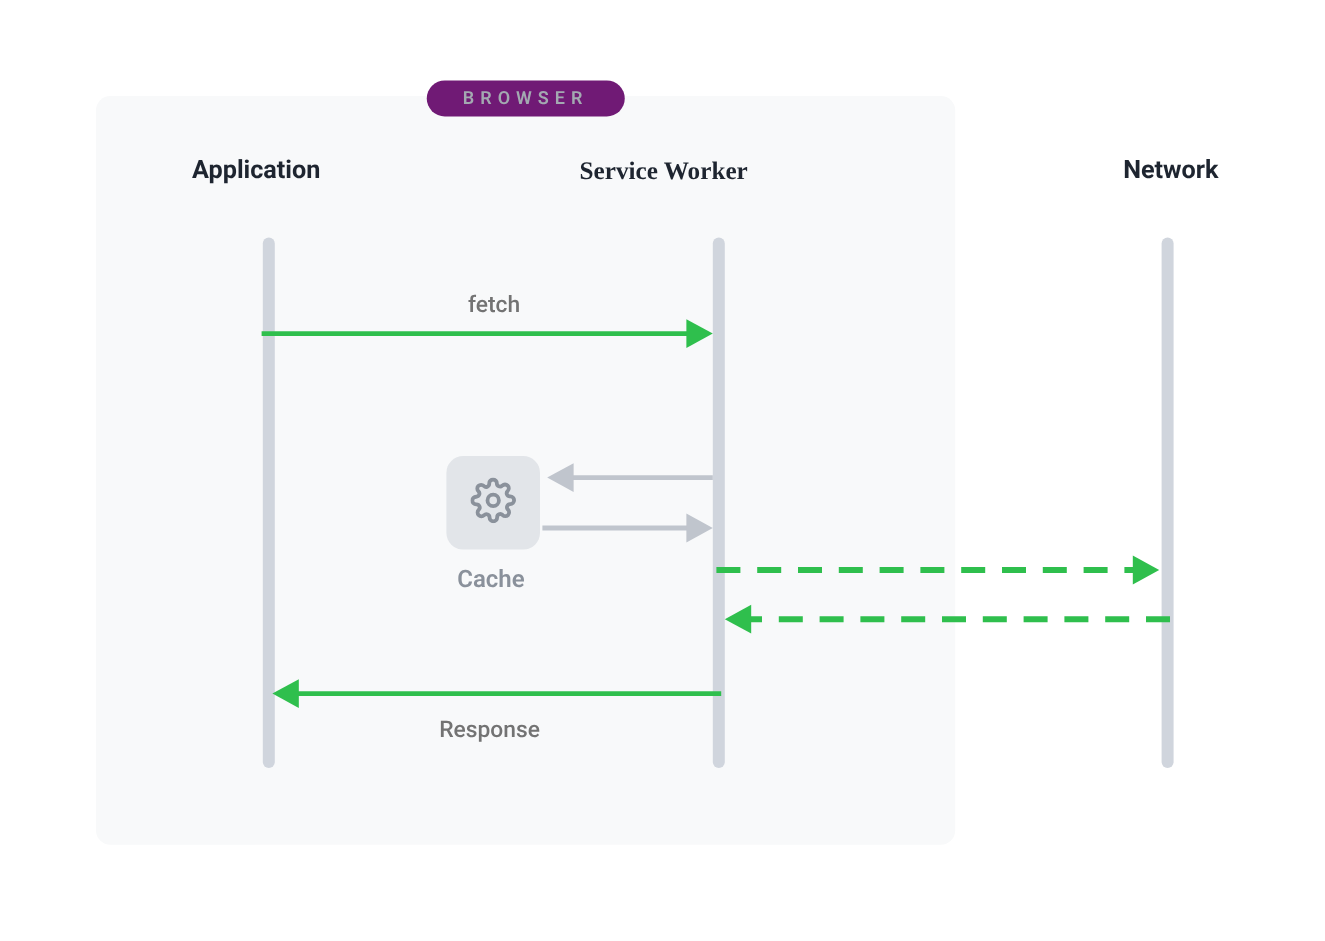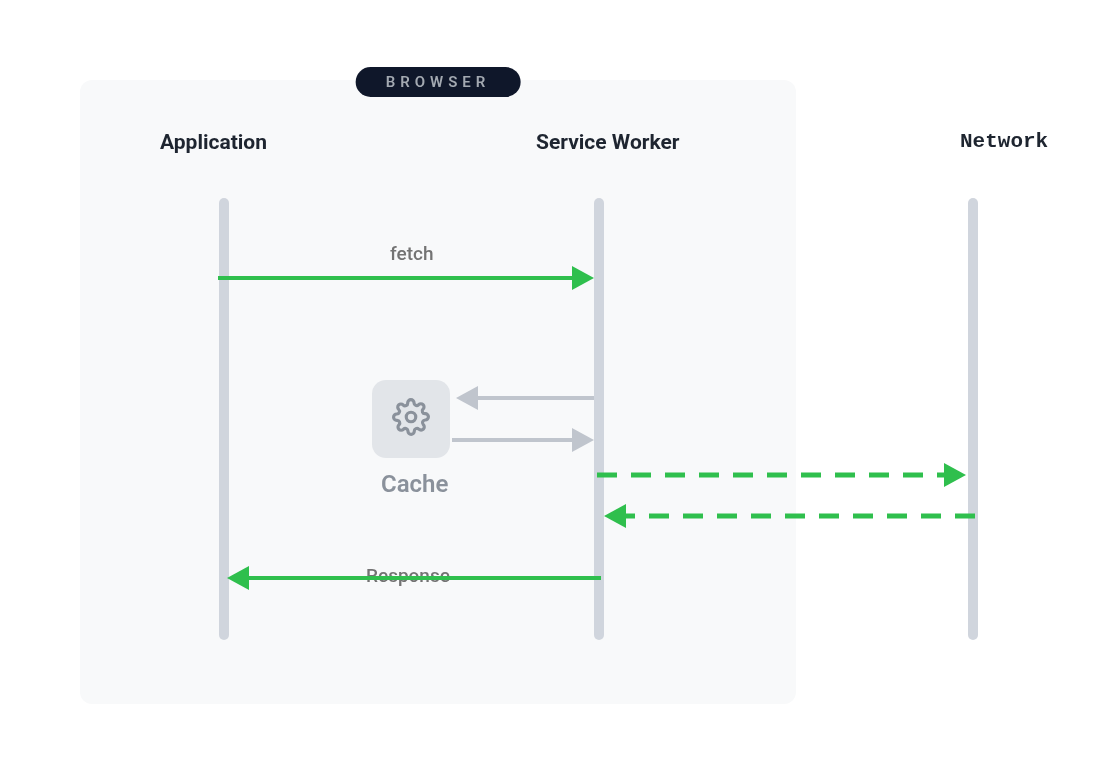--- a/index.html
+++ b/index.html
@@ -25,38 +25,38 @@
       width: 716px;
       height: 624px;
       background: #f8f9fa;
       border-radius: 12px;
     }
     .browser-label-pill {
       position: absolute;
       left: 50%;
       top: -13px;
       transform: translateX(-50%);
-      background: #0f172a;
+      background: #701a75;
       padding: 6px 30px;
       border-radius: 18px;
       letter-spacing: 5px;
       font-size: 15px;
       font-weight: 600;
       color: #a3a9b1;
     }
     .actor-title {
       position: absolute;
       top: 130px;
       font-size: 21px;
       font-weight: 700;
       color: #1e2530;
     }
     .actor-application { left: 160px; }
-    .actor-service-worker { left: 536px; }
-    .actor-network { left: 960px; font-family: Liberation Mono, monospace; }
+    .actor-service-worker { left: 483px; font-family: Liberation Serif, serif; }
+    .actor-network { left: 936px; }
     .lifeline {
       position: absolute;
       top: 198px;
       width: 10px;
       height: 442px;
       background: #d0d5dd;
       border-radius: 5px;
     }
     .lifeline-application { left: 219px; }
     .lifeline-service-worker { left: 594px; }
@@ -70,32 +70,32 @@
       background: #e2e5e9;
       border-radius: 14px;
       display: flex;
       align-items: center;
       justify-content: center;
     }
     .cache-label {
       position: absolute;
       left: 381px;
       top: 470px;
-      font-size: 24px;
+      font-size: 20px;
       font-weight: 600;
       color: #8a919b;
     }
     .msg-label {
       position: absolute;
       font-size: 19px;
       font-weight: 500;
       color: #737373;
     }
     .msg-fetch { left: 390px; top: 242px; }
-    .msg-response { left: 366px; top: 564px; text-align: center; }
+    .msg-response { left: 366px; top: 596px; text-align: center; }
   </style>
 </head>
 <body>
 
 <div class="canvas">
   <div class="browser-panel">
     <div class="browser-label-pill">BROWSER</div>
   </div>
 
   <div class="actor-title actor-application">Application</div>

